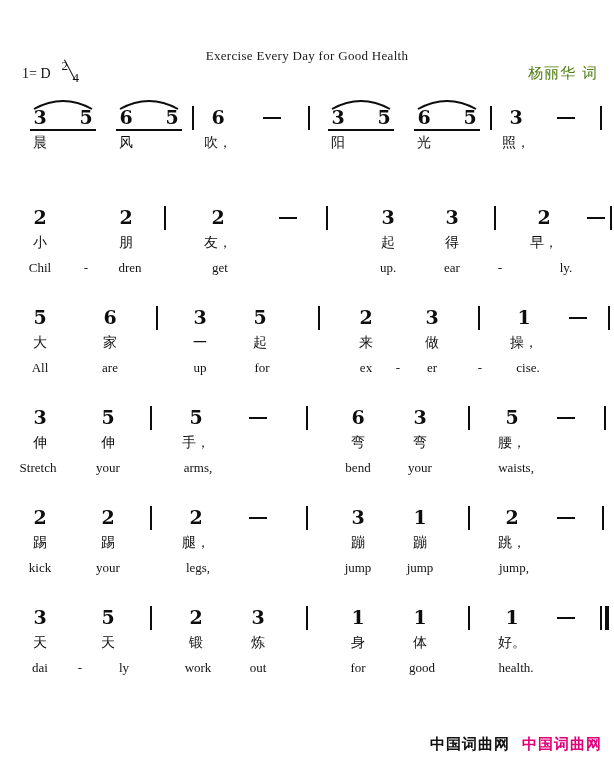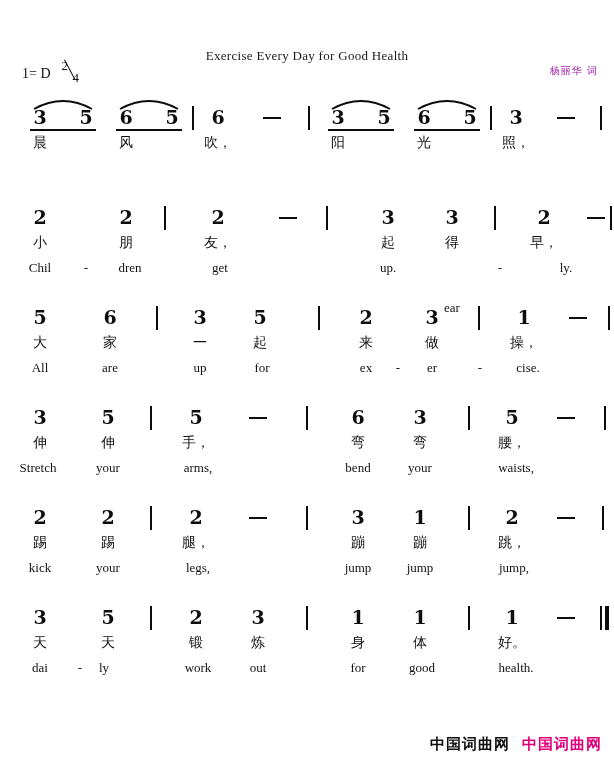--- a/index.html
+++ b/index.html
@@ -79,24 +79,24 @@
     width: 1.4px;
     height: 22px;
     background: #111;
     transform: rotate(-28deg);
     transform-origin: top left;
   }
   .credit {
     position: absolute;
     right: 16px;
     top: 64px;
-    font-size: 10px;
+    font-size: 15px;
     font-family: "DejaVu Serif", serif;
     letter-spacing: 1px;
-    color: #a21caf;
+    color: #4d7c0f;
   }
 
   
   .systems {
     position: relative;
     padding-left: 0;
   }
   .system {
     position: relative;
     height: 100px;
@@ -309,21 +309,21 @@
         <div class="lyric-cn" style="left: 218px;">友，</div>
         <div class="lyric-cn" style="left: 388px;">起</div>
         <div class="lyric-cn" style="left: 452px;">得</div>
         <div class="lyric-cn" style="left: 544px;">早，</div>
       </div>
       <div class="lyric-row">
         <div class="lyric-en" style="left: 40px;">Chil</div>
         <div class="lyric-en" style="left: 130px;">dren</div>
         <div class="lyric-en" style="left: 220px;">get</div>
         <div class="lyric-en" style="left: 388px;">up.</div>
-        <div class="lyric-en" style="left: 452px; margin-top: 40px;">ear</div>
+        <div class="lyric-en" style="left: 452px;">ear</div>
         <div class="lyric-en" style="left: 566px;">ly.</div>
         <div class="lyric-hyphen" style="left: 86px;">-</div>
         <div class="lyric-hyphen" style="left: 500px;">-</div>
       </div>
     </div>
     <div class="system">
       <div class="staff-row">
         <div class="note" style="left: 40px;">5</div>
         <div class="note" style="left: 110px;">6</div>
         <div class="barline" style="left: 156px;"></div>
@@ -444,21 +444,21 @@
         <div class="lyric-cn" style="left: 40px;">天</div>
         <div class="lyric-cn" style="left: 108px;">天</div>
         <div class="lyric-cn" style="left: 196px;">锻</div>
         <div class="lyric-cn" style="left: 258px;">炼</div>
         <div class="lyric-cn" style="left: 358px;">身</div>
         <div class="lyric-cn" style="left: 420px;">体</div>
         <div class="lyric-cn" style="left: 512px;">好。</div>
       </div>
       <div class="lyric-row">
         <div class="lyric-en" style="left: 40px;">dai</div>
-        <div class="lyric-en" style="left: 104px;">ly</div>
+        <div class="lyric-en" style="left: 124px;">ly</div>
         <div class="lyric-en" style="left: 198px;">work</div>
         <div class="lyric-en" style="left: 258px;">out</div>
         <div class="lyric-en" style="left: 358px;">for</div>
         <div class="lyric-en" style="left: 422px;">good</div>
         <div class="lyric-en" style="left: 516px;">health.</div>
         <div class="lyric-hyphen" style="left: 80px;">-</div>
       </div>
     </div>
   </div>
 

